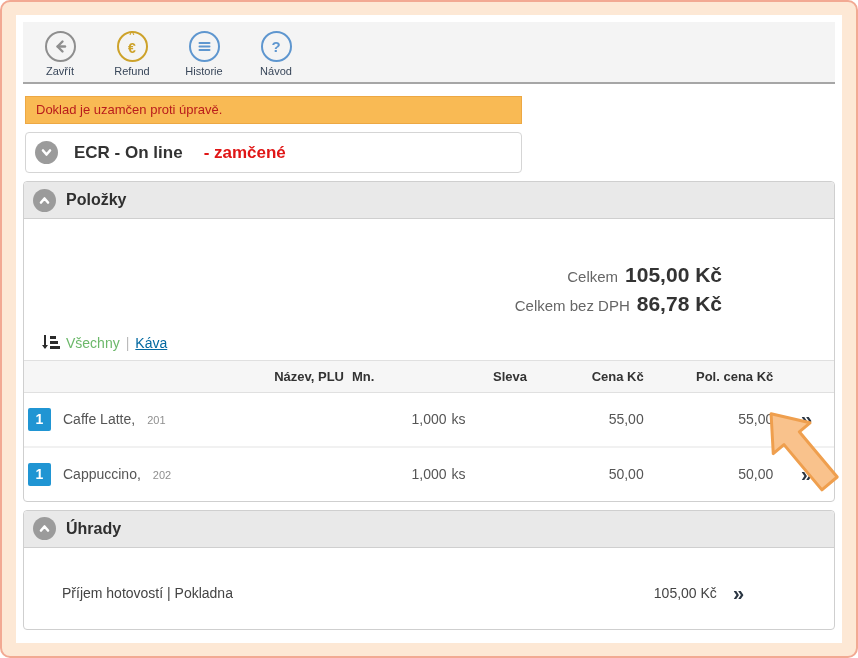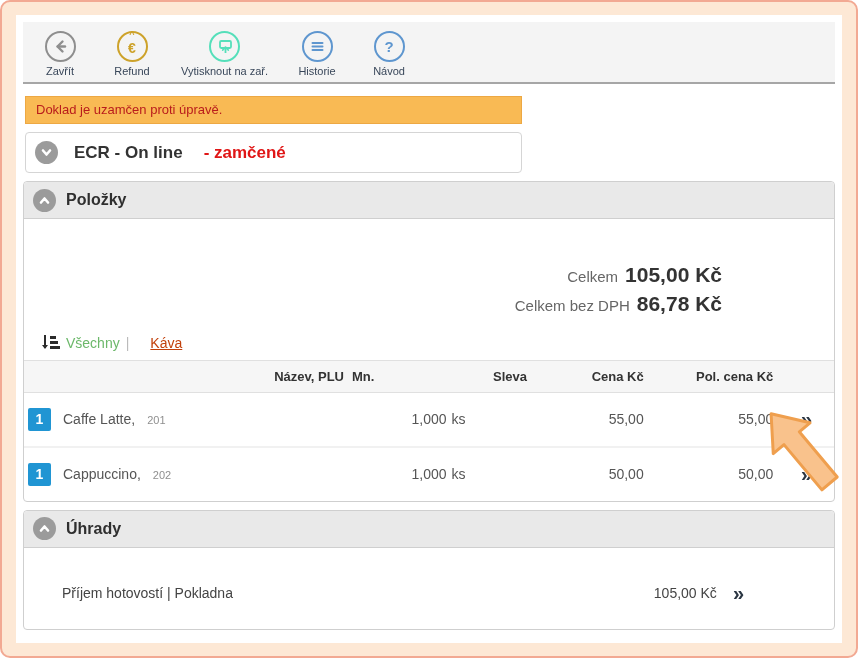--- a/index.html
+++ b/index.html
@@ -103,21 +103,21 @@
   .totals-line { line-height:27px; }
   .totals-label { font-size:15px; color:#666; margin-right:7px; }
   .totals-value { font-size:21px; font-weight:bold; color:#333; }
 
   
   .filter-row { display:flex; align-items:flex-end; gap:6px; padding:14px 0 0 17px; }
   .sort-btn { cursor:pointer; display:flex; align-items:center; }
   .filter-link { font-size:14px; cursor:pointer; }
   .filter-active { color:#6cb86a; text-decoration:none; }
   .filter-sep { color:#bbb; font-size:14px; }
-  .filter-other { color:#c2410c; text-decoration:underline;margin-left:15px; }
+  .filter-other { color:#0369a1; text-decoration:underline; }
 
   
   table.items { width:100%; border-collapse:collapse; margin-top:9px; }
   table.items thead tr {
     background:#f6f6f6;
     border-top:1px solid #e0e0e0;
     border-bottom:1px solid #e0e0e0;
   }
   table.items th { font-size:13px; font-weight:bold; color:#333; padding:8px 4px; }
   th.h-name { text-align:right; padding-left:71px; width:40%; }
@@ -183,30 +183,20 @@
             </svg>
         </span>
         <span class="tb-label">Zavřít</span>
       </div>
       <div class="tb-btn">
         <span class="circ c-gold">
           <span class="euro-hat">^</span>
           <span class="euro-sym">€</span>
         </span>
         <span class="tb-label">Refund</span>
-      </div>
-      <div class="tb-btn">
-        <span class="circ c-mint">
-          <svg width="18" height="18" viewBox="0 0 18 18">
-              <rect x="4" y="3" width="11" height="7" rx="1.2" fill="none" stroke="#55dfba" stroke-width="1.8"></rect>
-              <line x1="9.5" y1="15" x2="9.5" y2="9.5" stroke="#55dfba" stroke-width="1.8"></line>
-              <path d="M6.8 12 L9.5 9.2 L12.2 12" fill="none" stroke="#55dfba" stroke-width="1.8" stroke-linecap="round" stroke-linejoin="round"></path>
-            </svg>
-        </span>
-        <span class="tb-label">Vytisknout na zař.</span>
       </div>
       <div class="tb-btn">
         <span class="circ c-blue">
           <svg width="15" height="15" viewBox="0 0 15 15">
               <line x1="2.5" y1="4" x2="12.5" y2="4" stroke="#5e96cf" stroke-width="2" stroke-linecap="round"></line>
               <line x1="2.5" y1="7.5" x2="12.5" y2="7.5" stroke="#5e96cf" stroke-width="2" stroke-linecap="round"></line>
               <line x1="2.5" y1="11" x2="12.5" y2="11" stroke="#5e96cf" stroke-width="2" stroke-linecap="round"></line>
             </svg>
         </span>
         <span class="tb-label">Historie</span>

